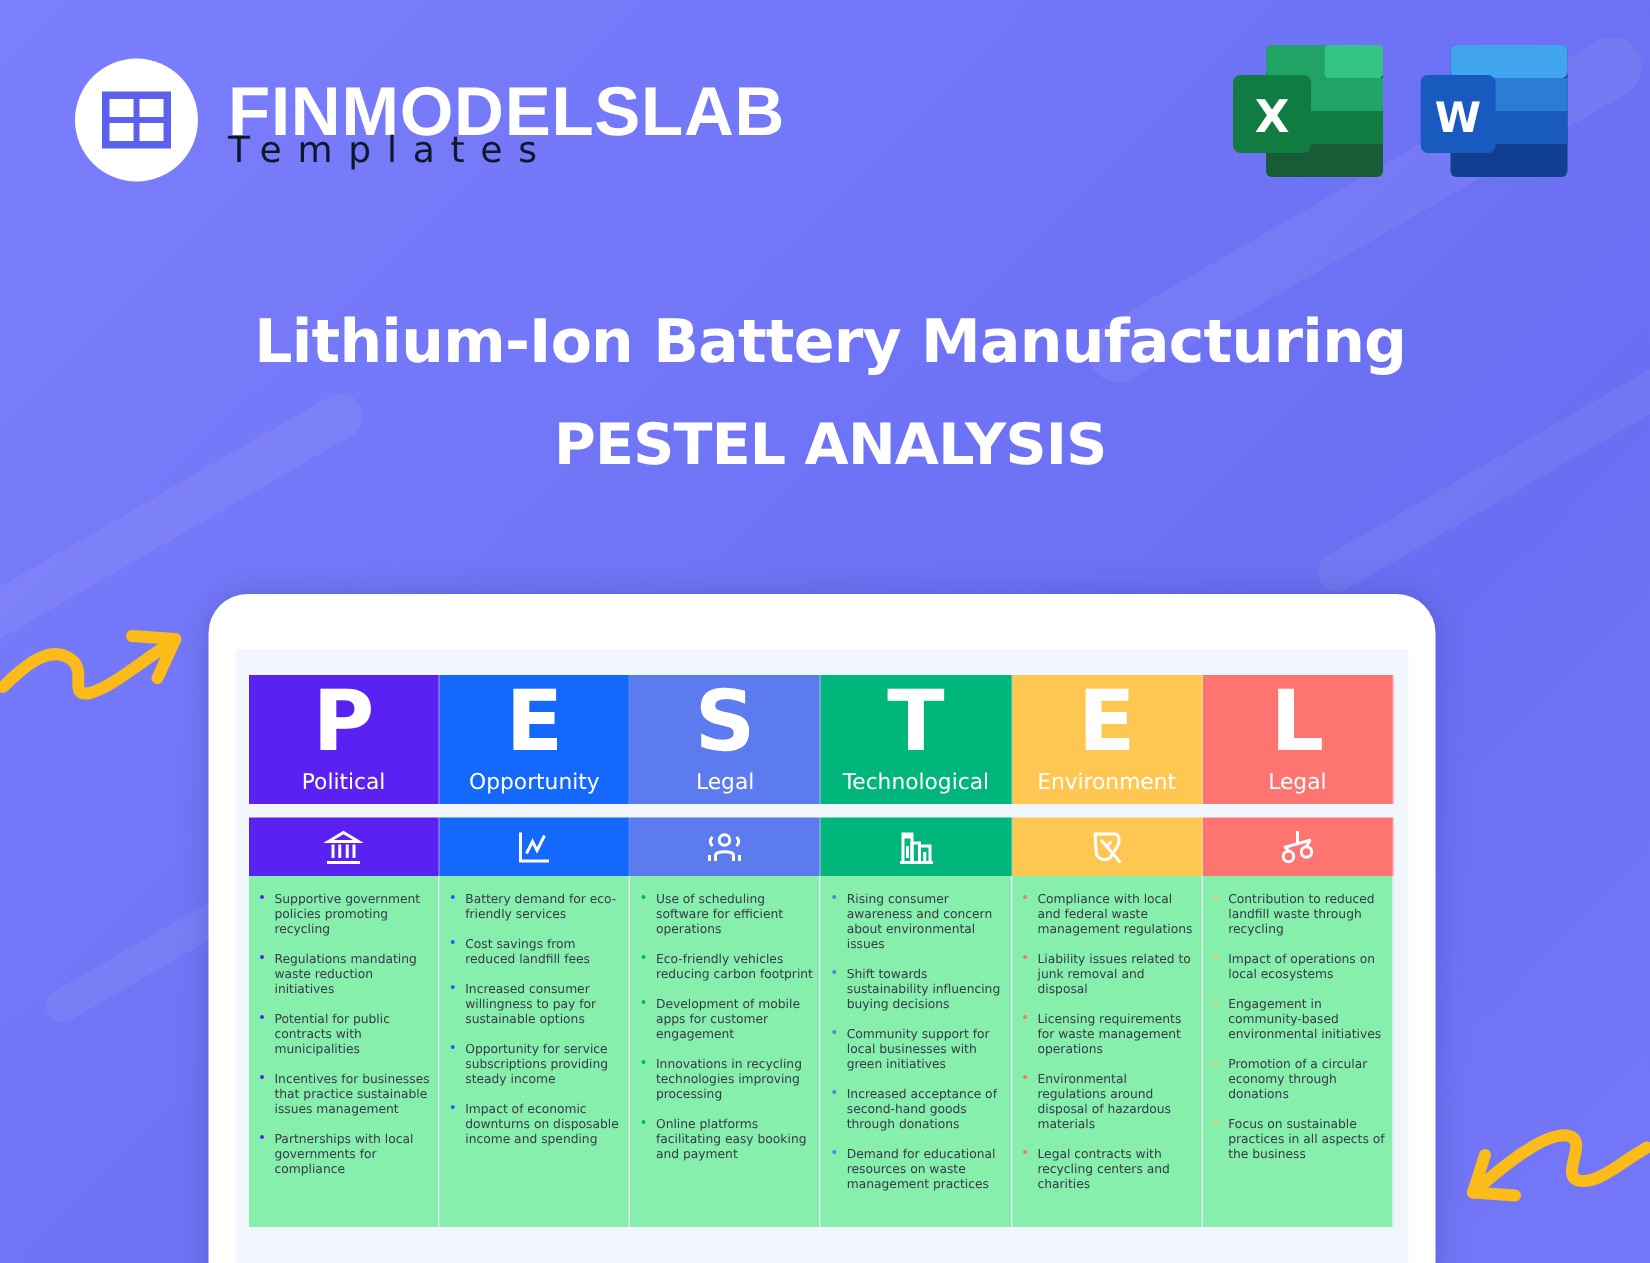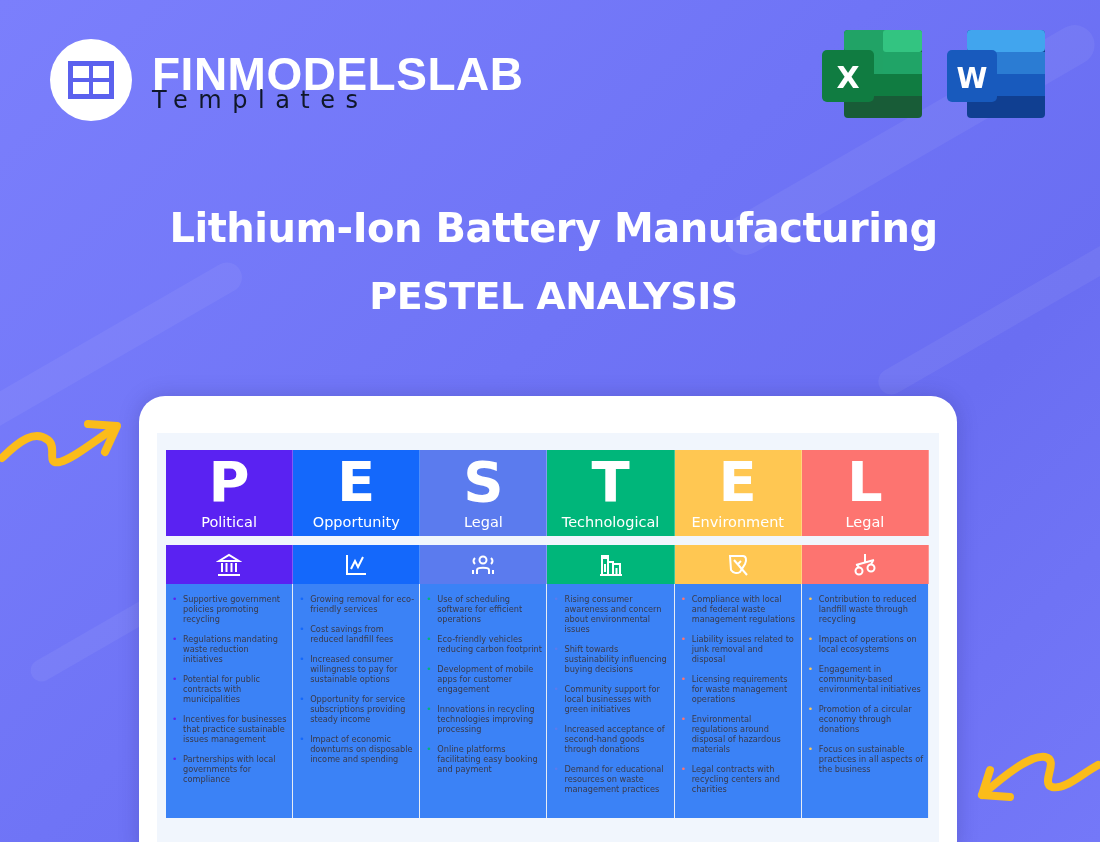--- a/index.html
+++ b/index.html
@@ -50,21 +50,21 @@
   }
   .letter { font-size:56px; font-weight:bold; line-height:60px; margin-top:2px; font-family:"DejaVu Sans", sans-serif; }
   .label { font-size:14.5px; margin-top:2px; font-family:"DejaVu Sans", sans-serif; }
   .gap-row { height:9px; grid-column:1 / span 6; }
   .icon-cell {
     height:39px; display:flex; align-items:center; justify-content:center;
     border-right:1px solid rgba(255,255,255,0.25);
   }
   .icon-cell svg { width:26px; height:26px; }
   .body-cell {
-    background:#3b82f6; height:234px; padding:10px 4px 0 6px; border-right:1px solid #e6ecf5;
+    background:#86efac; height:234px; padding:10px 4px 0 6px; border-right:1px solid #e6ecf5;
   }
   .body-cell ul { list-style:none; }
   .body-cell li {
     position:relative; padding-left:11px; font-size:8.2px; line-height:10px; color:#3a3a4a;
     margin-bottom:10px; font-family:"DejaVu Sans", sans-serif;
   }
   .body-cell li::before {
     content:"•"; position:absolute; left:0; top:0; font-size:9px; color:var(--bullet);
   }
   .arrow { position:absolute; }
@@ -214,21 +214,21 @@
     <ul>
       <li> Supportive government policies promoting recycling</li>
       <li>Regulations mandating waste reduction initiatives</li>
       <li>Potential for public contracts with municipalities</li>
       <li>Incentives for businesses that practice sustainable issues management</li>
       <li>Partnerships with local governments for compliance</li>
     </ul>
   </div>
   <div class="body-cell" style="--bullet:#1468fb;">
     <ul>
-      <li>Growing removal for eco-friendly services</li>
+      <li>Battery demand for eco-friendly services</li>
       <li>Cost savings from reduced landfill fees</li>
       <li>Increased consumer willingness to pay for sustainable options</li>
       <li>Opportunity for service subscriptions providing steady income</li>
       <li>Impact of economic downturns on disposable income and spending</li>
     </ul>
   </div>
   <div class="body-cell" style="--bullet:#00b67a;">
     <ul>
       <li>Use of scheduling software for efficient operations</li>
       <li>Eco-friendly vehicles reducing carbon footprint</li>

